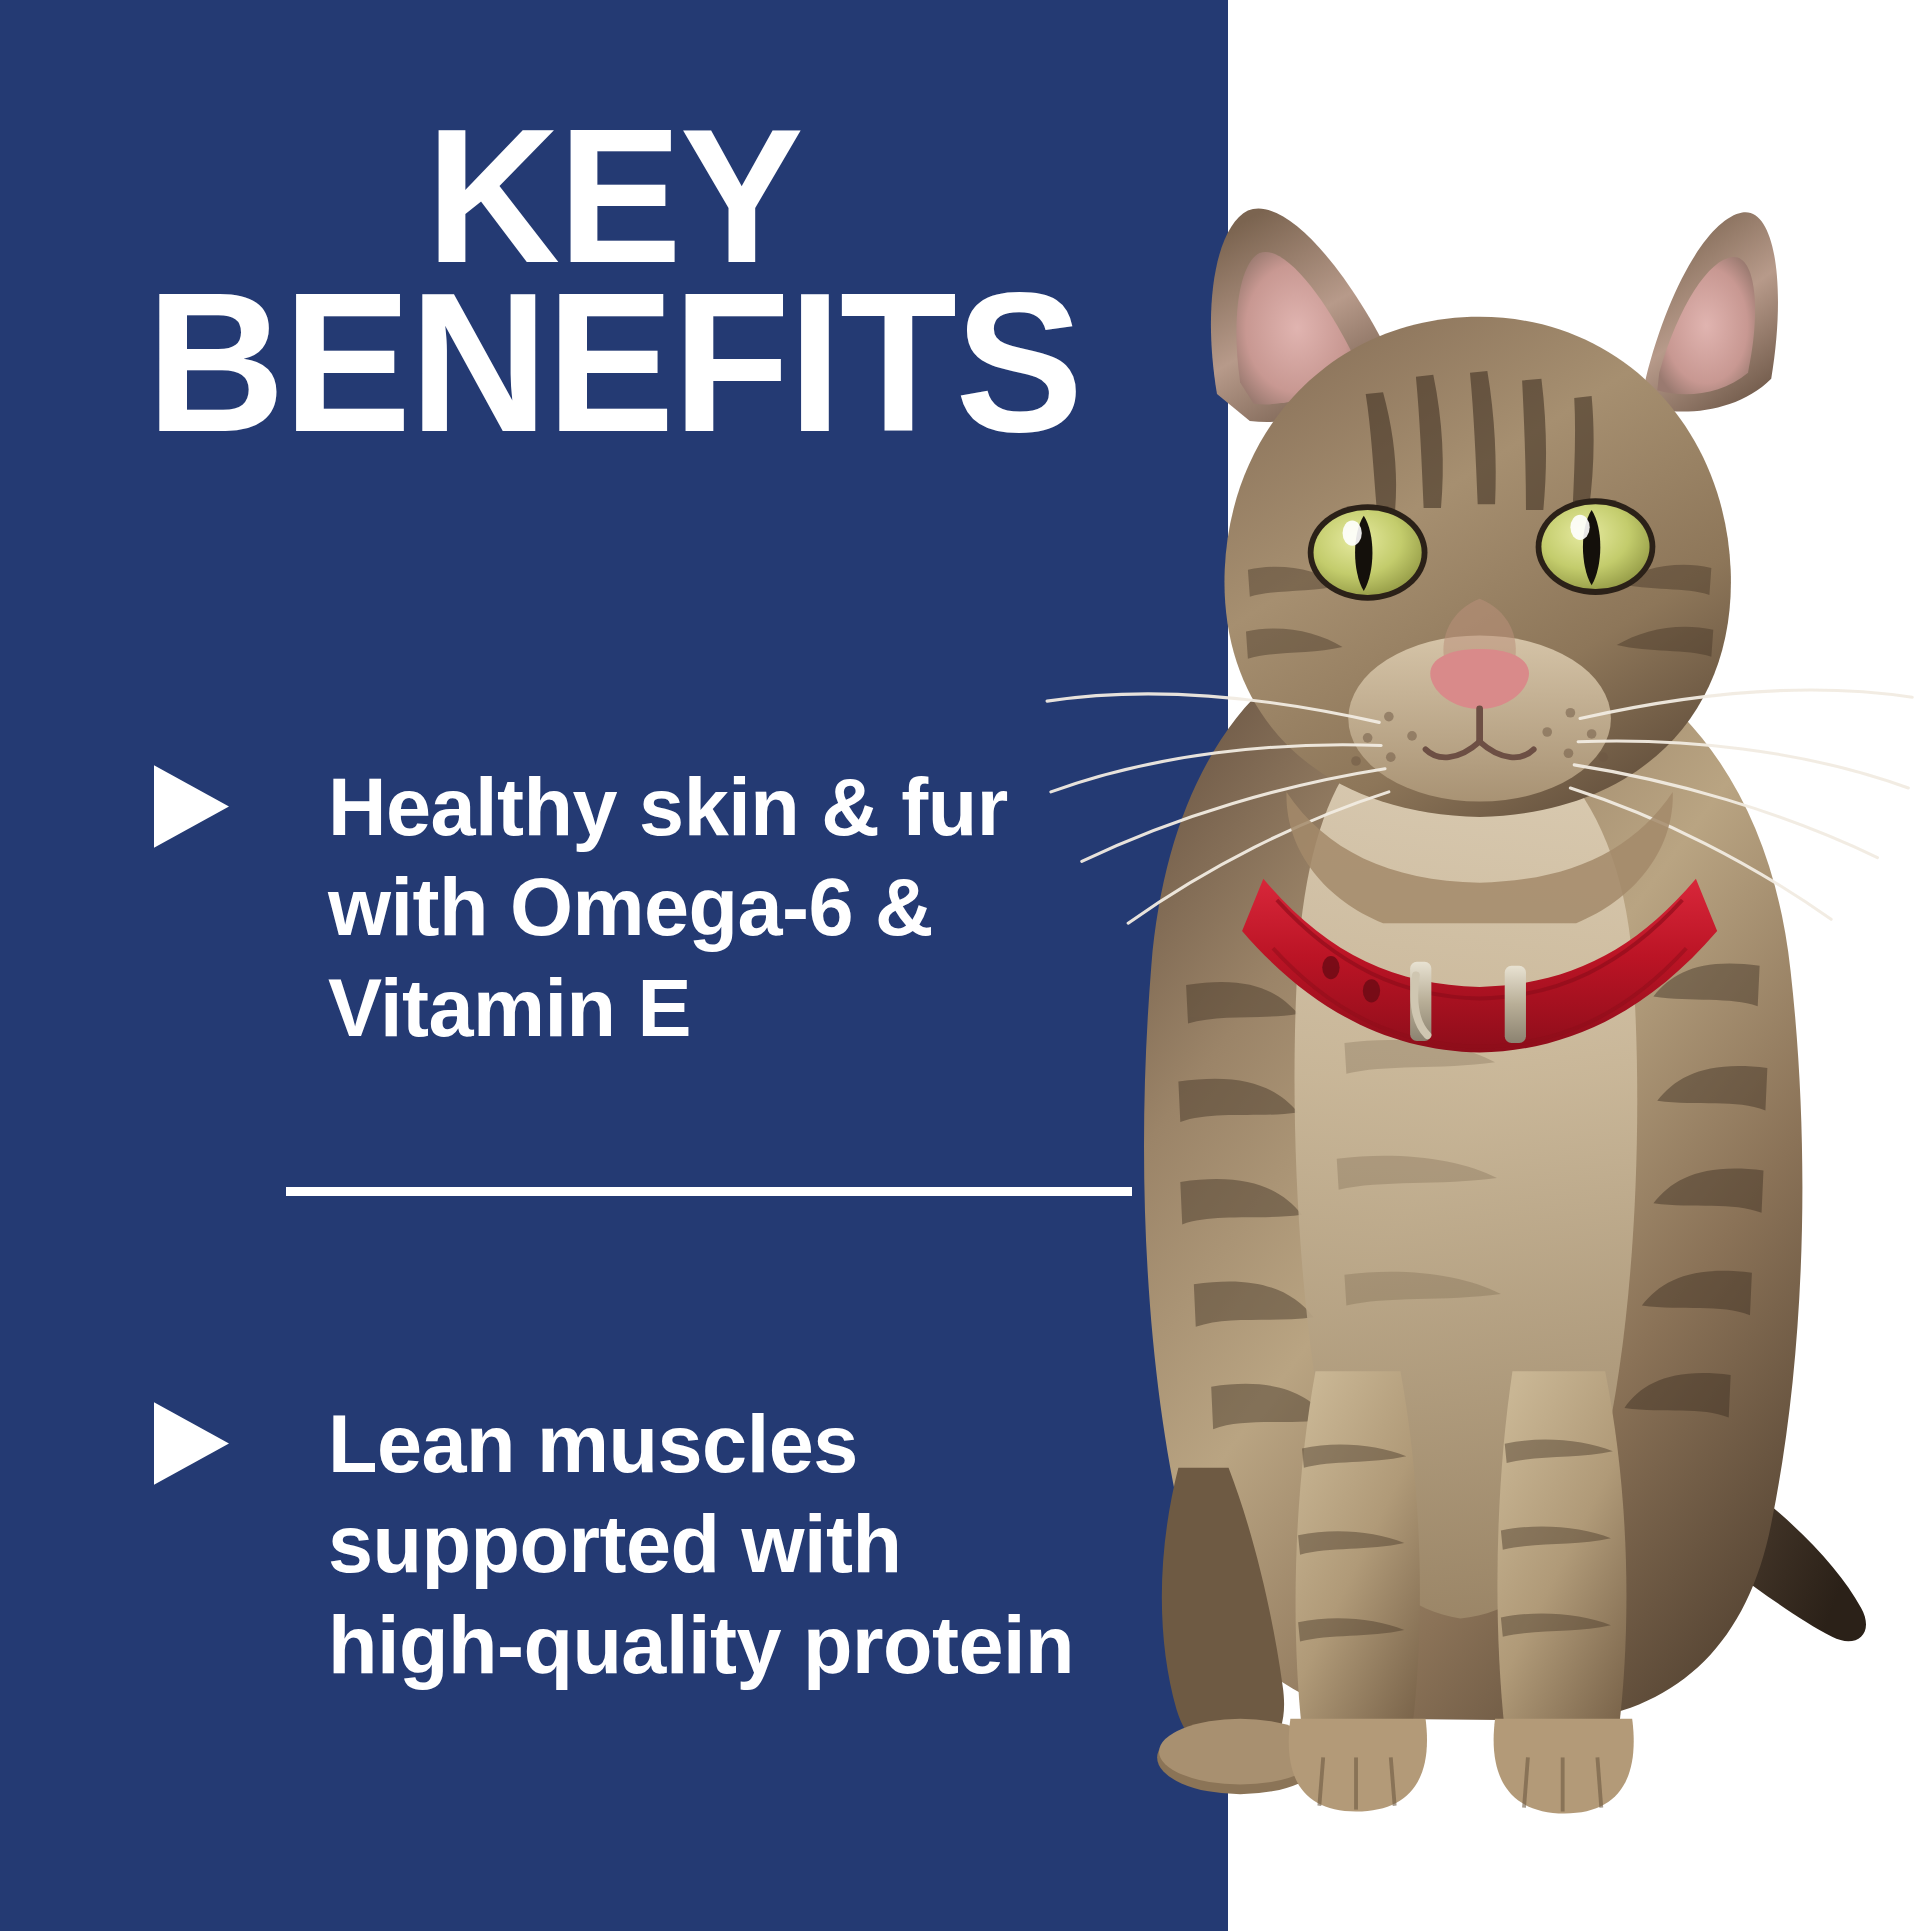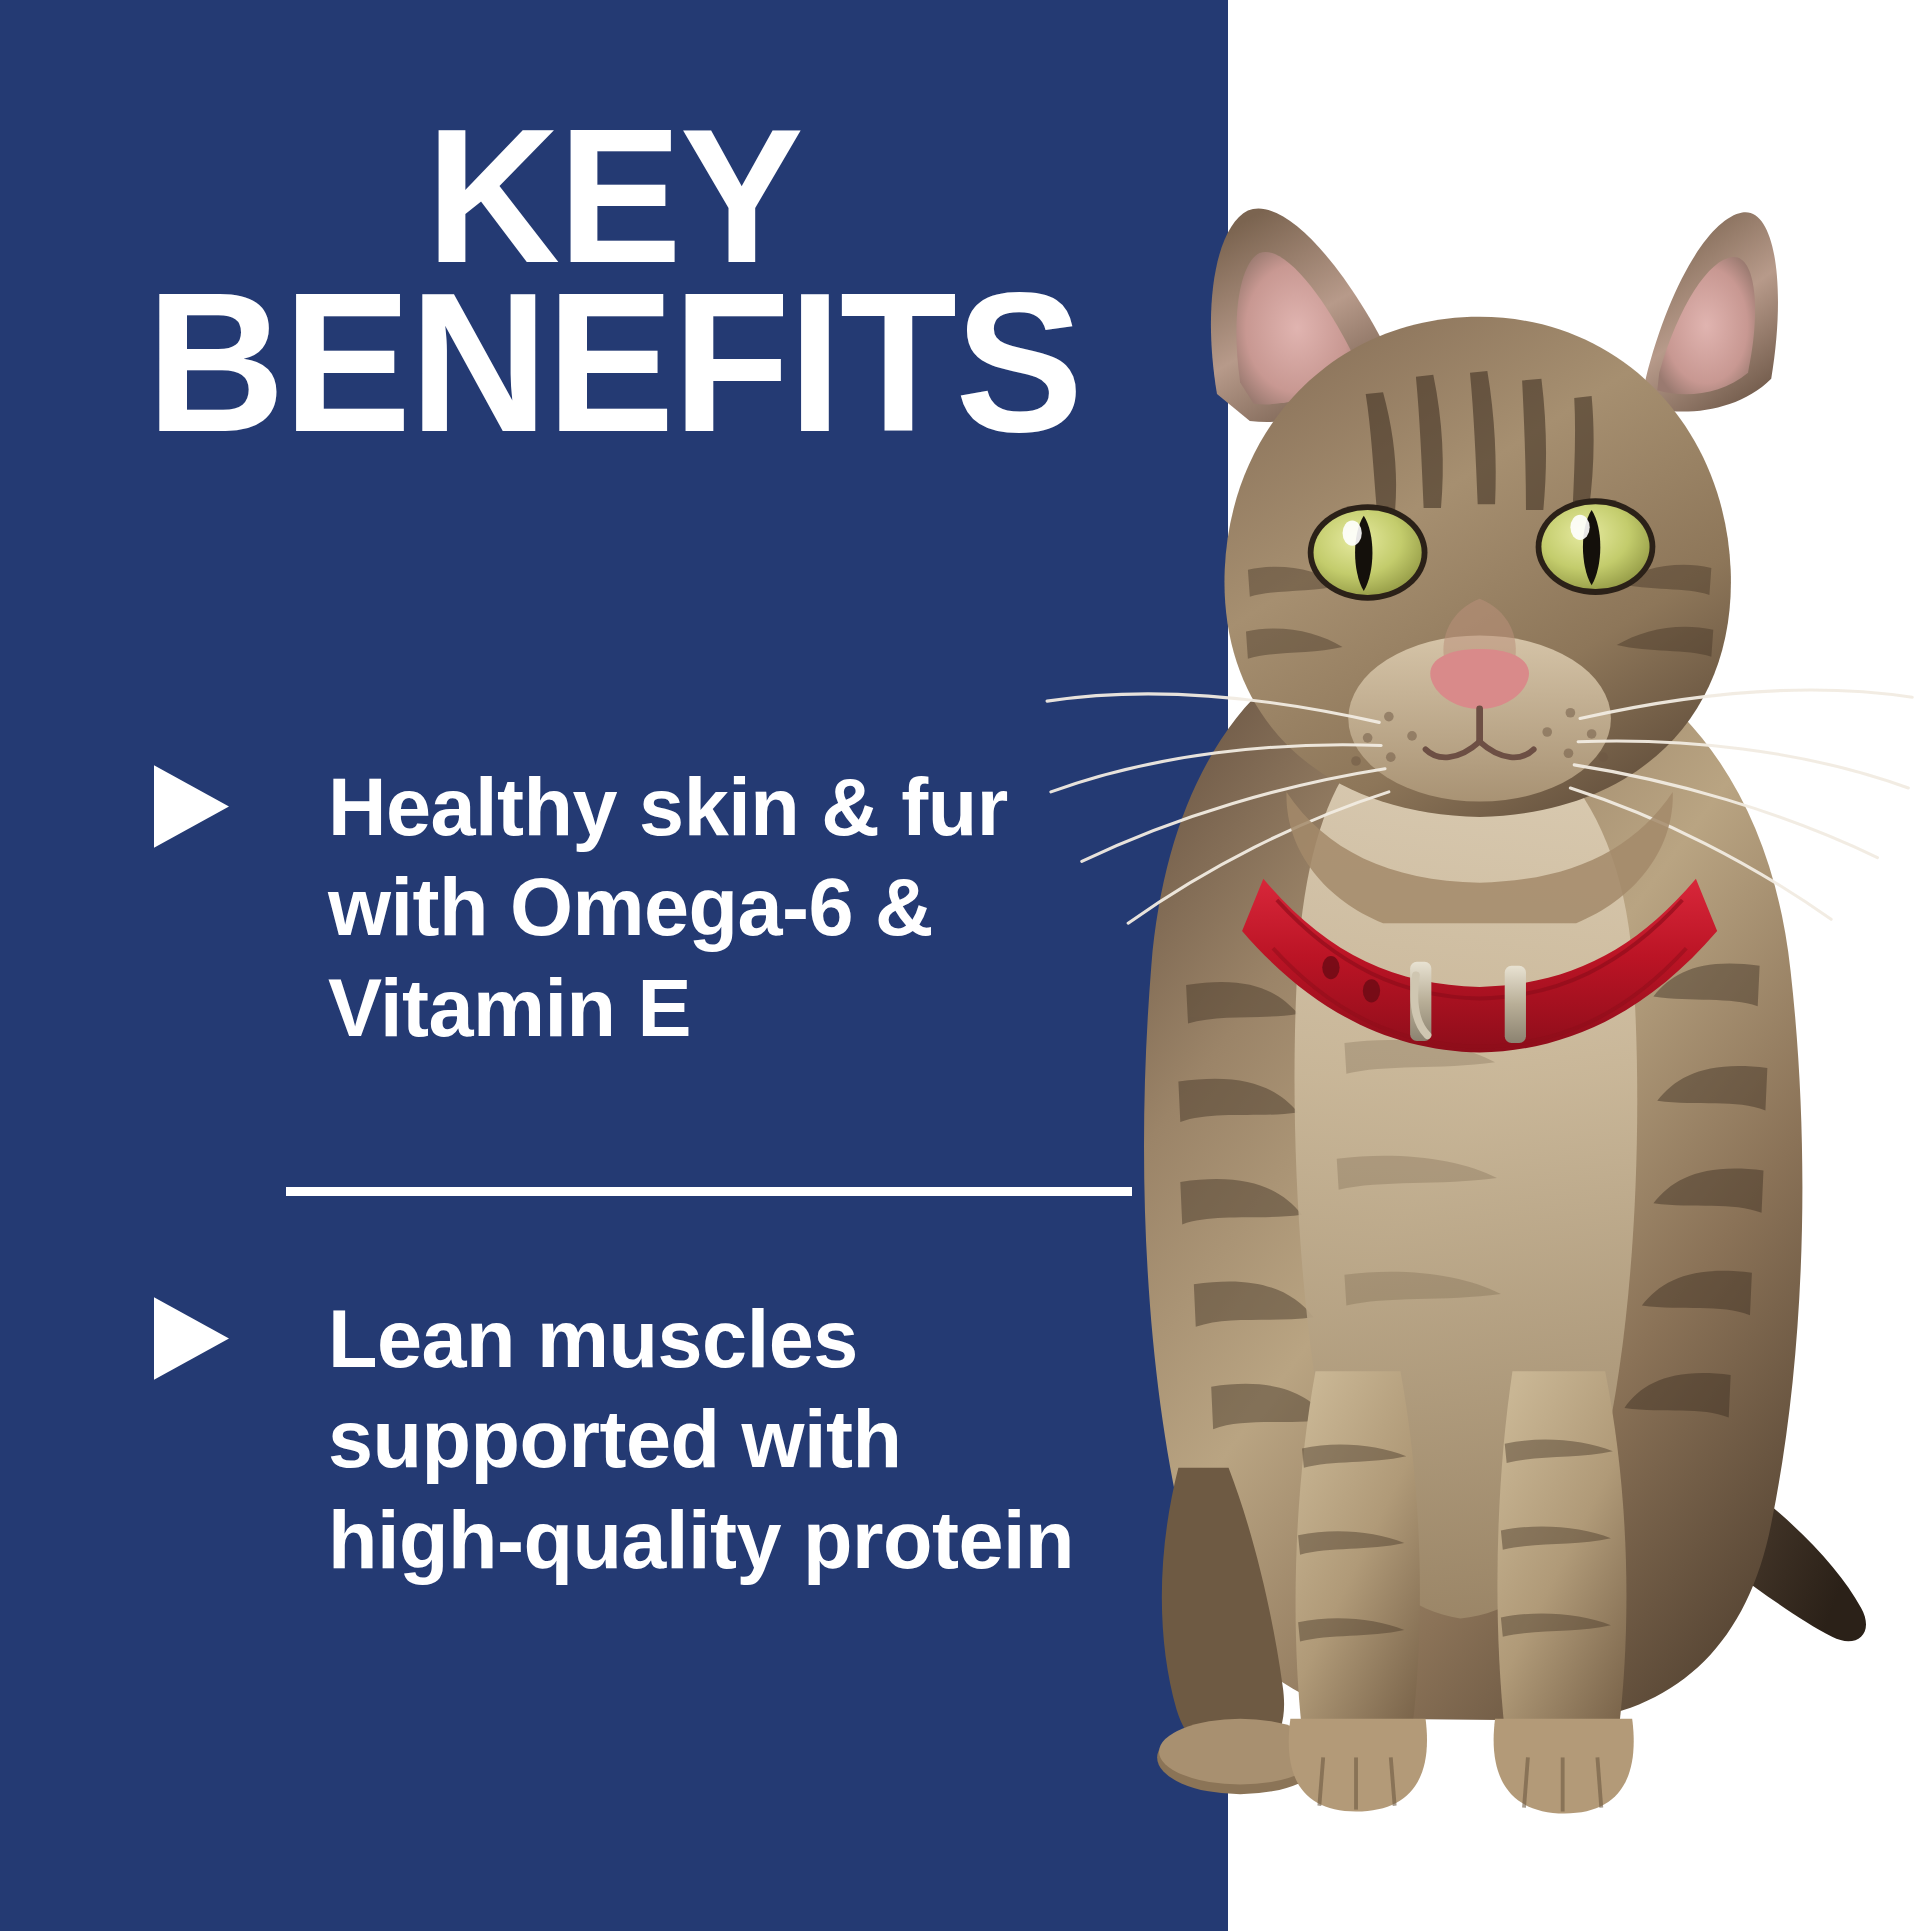--- a/index.html
+++ b/index.html
@@ -52,21 +52,21 @@
 
   
   .benefit-row {
     position: absolute;
     left: 154px;
     width: 1004px;
     display: flex;
     align-items: flex-start;
   }
   #benefit-row-0 { top: 757px; }
-  #benefit-row-1 { top: 1289px; }
+  #benefit-row-1 { top: 1394px; }
 
   .bullet-marker {
     flex: 0 0 auto;
     width: 75px;
     height: 83px;
     margin-top: 7.7px;
     margin-right: 99px;
   }
   .bullet-marker svg { display: block; }
 

